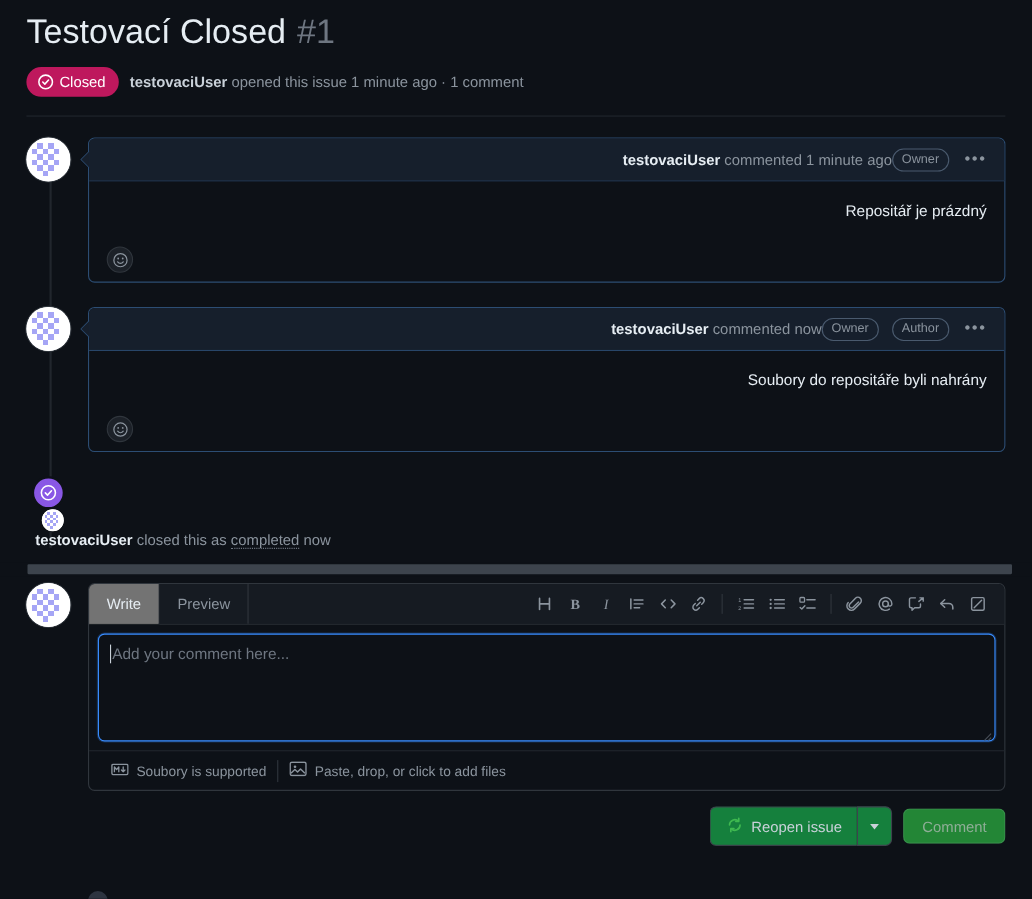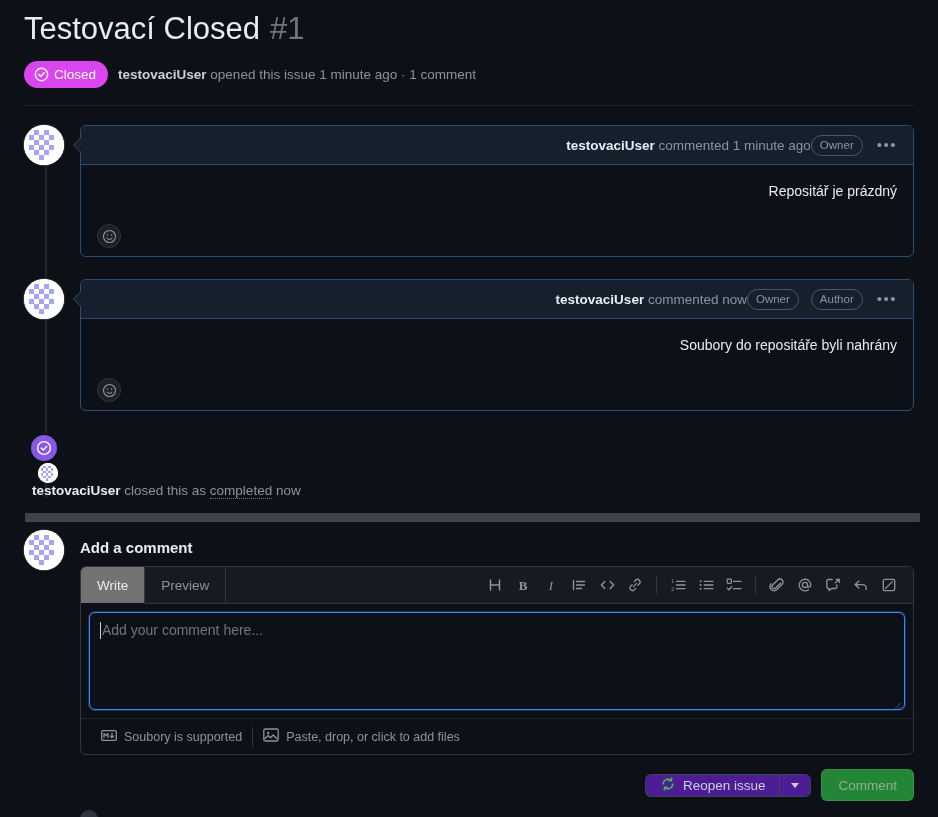--- a/index.html
+++ b/index.html
@@ -22,21 +22,21 @@
   }
   .issue-title { color: #e6edf3; }
   .issue-number { color: #6e7681; font-weight: 300; }
 
   .issue-meta-row {
     display: flex; align-items: center; gap: 10px;
     margin-top: 11px;
   }
   .state-badge {
     display: inline-flex; align-items: center; gap: 5px;
-    background: #d946ef; color: #ffffff;
+    background: #be185d; color: #ffffff;
     border-radius: 999px; padding: 5px 12px 5px 10px;
     font-size: 13.5px; font-weight: 500; line-height: 17px;
   }
   .state-badge svg { display: block; }
   .meta-text { font-size: 13.5px; color: #8b949e; }
   .meta-text b { color: #c9d1d9; font-weight: 600; }
 
   .header-rule {
     margin: 17px 24px 0 24px;
     border: 0; border-top: 1px solid #21262d; height: 0;
@@ -199,22 +199,22 @@
   .foot-item { display: flex; align-items: center; gap: 7px; padding: 0 10px; cursor: pointer; }
   .foot-sep { width: 1px; height: 20px; background: #30363d; }
 
   .action-row {
     display: flex; justify-content: flex-end; align-items: center;
     gap: 10px; margin-top: 14px;
   }
   .btn-group { display: flex; }
   .btn {
     display: inline-flex; align-items: center; gap: 7px;
-    height: 23px; padding: 0 14px;
-    background: #4c1d95; border: 1px solid #3d444d;
+    height: 36px; padding: 0 14px;
+    background: #15803d; border: 1px solid #3d444d;
     border-radius: 6px; color: #c9d1d9;
     font-size: 13.5px; cursor: pointer;
   }
   .btn-group .btn:first-child { border-radius: 6px 0 0 6px; border-right: 0; }
   .btn-caret {
     width: 32px; padding: 0; justify-content: center;
     border-radius: 0 6px 6px 0; border-left: 1px solid #3d444d;
   }
   .caret-dn {
     width: 0; height: 0;
@@ -409,21 +409,20 @@
               <rect x="3" y="4" width="1" height="1"></rect>
               <rect x="5" y="4" width="1" height="1"></rect>
             <rect x="2" y="5" width="1" height="1"></rect>
               <rect x="4" y="5" width="1" height="1"></rect>
             <rect x="3" y="6" width="1" height="1"></rect>
           </g>
         </svg>
       </div>
 
       <div class="addbox-main">
-        <div class="add-title">Add a comment</div>
 
         <div class="editor">
           <div class="editor-tabs">
             <div class="tab active">Write</div>
             <div class="tab">Preview</div>
             <div class="tab-spacer"></div>
             <div class="md-tools">
               <div class="tool">
                 <svg width="16" height="16" viewBox="0 0 16 16" fill="none">
                     <path d="M3.5 3v10M12.5 3v10M3.5 8h9" stroke="#8b949e" stroke-width="1.5" stroke-linecap="round"></path>

